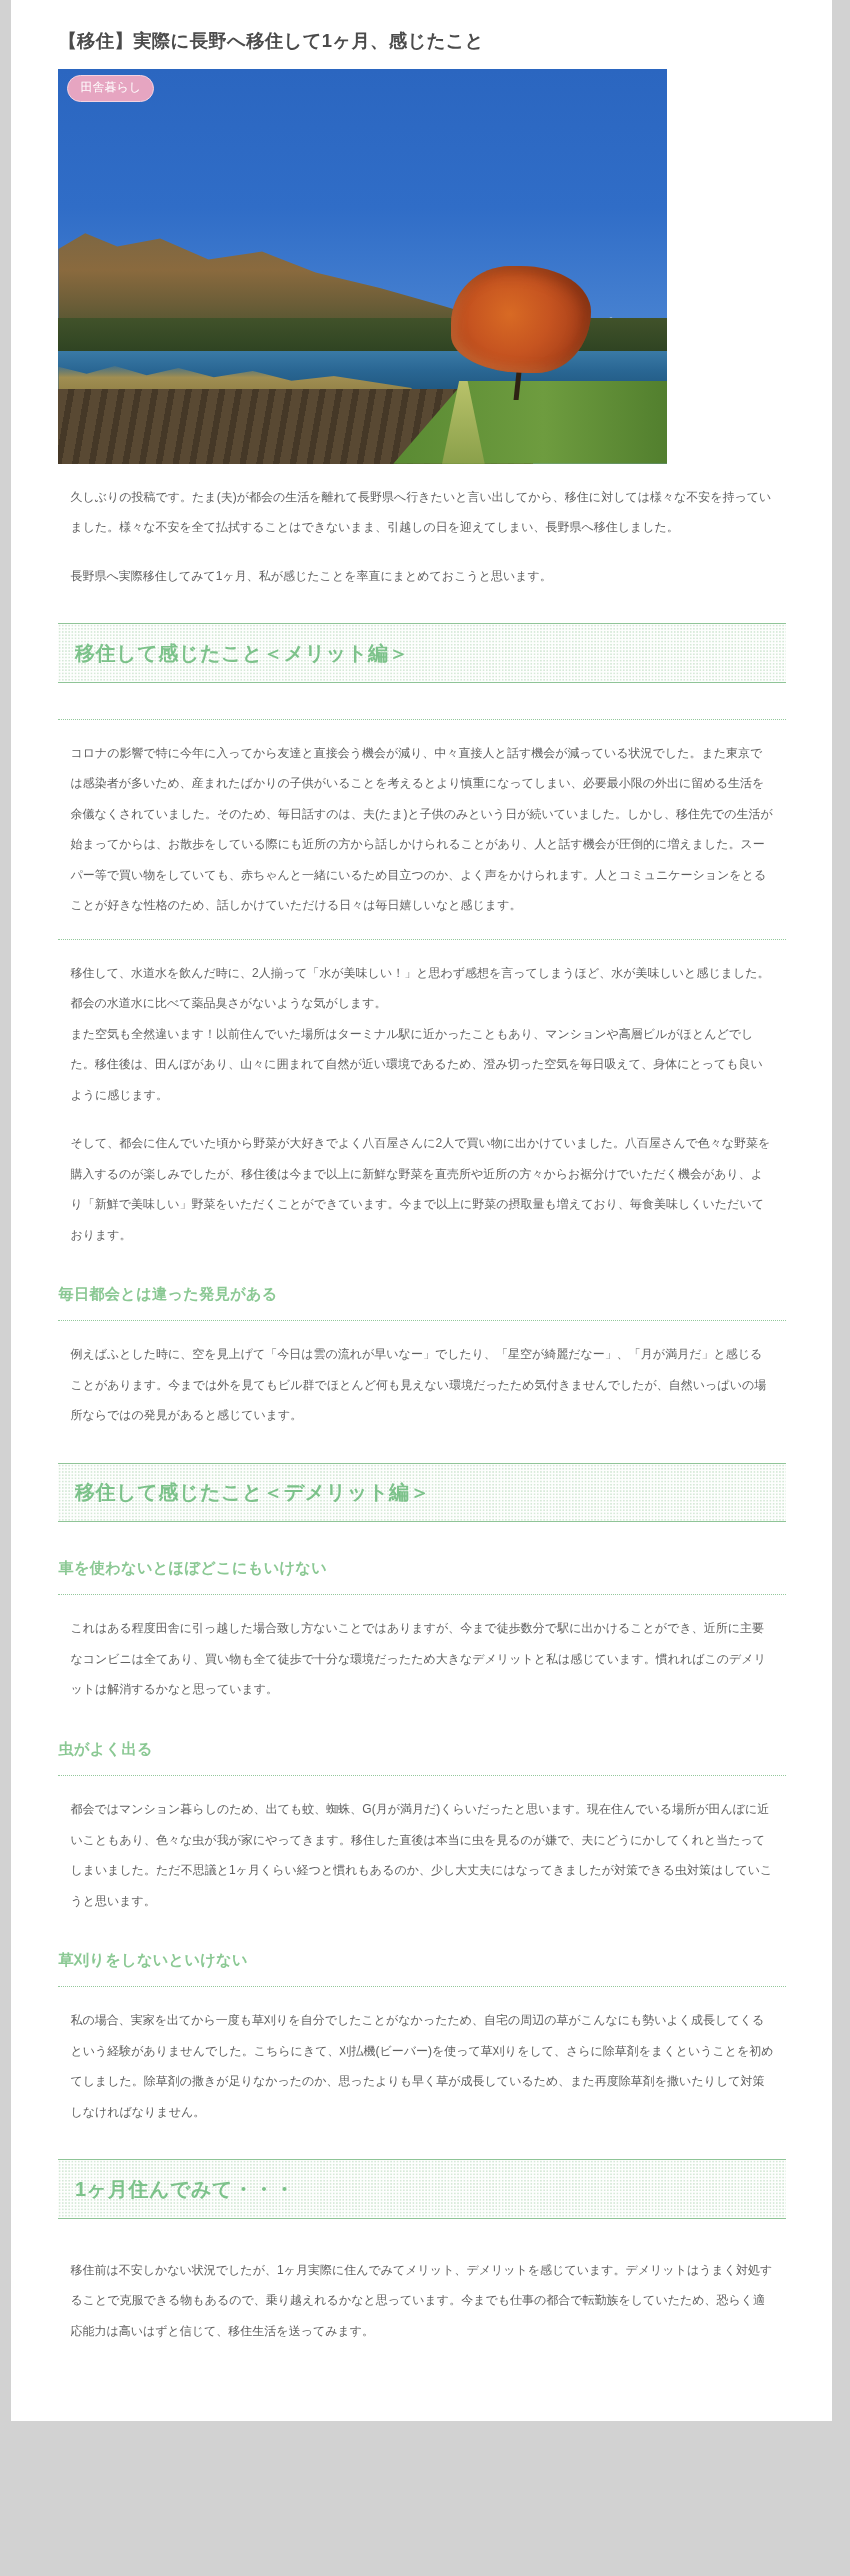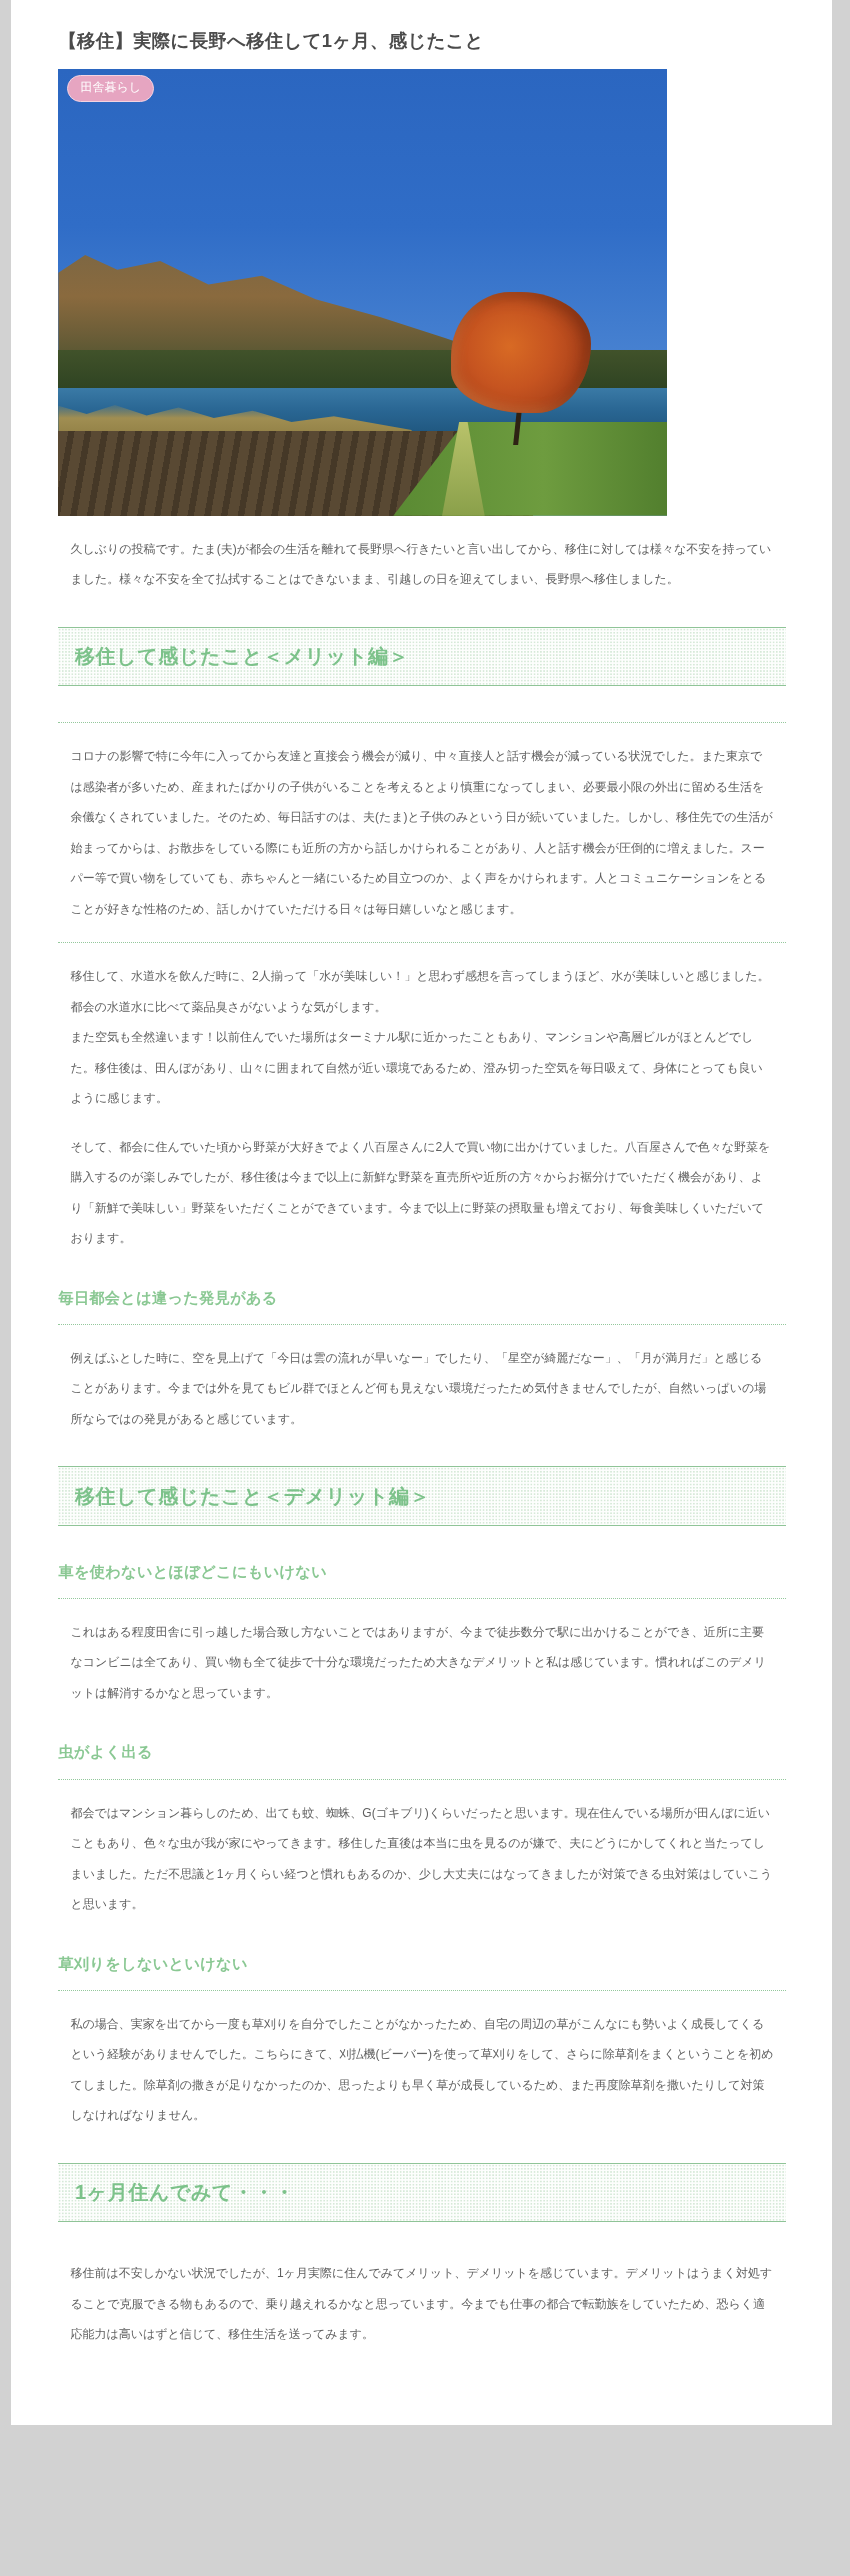--- a/index.html
+++ b/index.html
@@ -23,21 +23,21 @@
     line-height: 1.4;
     color: #4b4b4b;
     font-weight: bold;
     margin: 12.7px 0 15.2px 0;
     letter-spacing: 0.3px;
   }
   
   .photo {
     position: relative;
     width: 609px;
-    height: 447px;
+    height: 395px;
     overflow: hidden;
     background: #3a77cd;
   }
   .photo .layer { position: absolute; }
   .sky {
     inset: 0;
     background: linear-gradient(180deg, #2b66c0 0%, #306dc7 35%, #4a84d2 68%, #7ba9e0 100%);
   }
   .far-mountains {
     left: 58%; top: 59%; width: 42%; height: 13%;
@@ -154,20 +154,21 @@
       <div class="layer reeds"></div>
       <div class="layer field"></div>
       <div class="layer grass"></div>
       <div class="layer path"></div>
       <div class="layer tree-trunk"></div>
       <div class="layer tree-canopy"></div>
       <span class="badge">田舎暮らし</span>
     </div>
 
     <p class="body">久しぶりの投稿です。たま(夫)が都会の生活を離れて長野県へ行きたいと言い出してから、移住に対しては様々な不安を持っていました。様々な不安を全て払拭することはできないまま、引越しの日を迎えてしまい、長野県へ移住しました。</p>
+    <p class="body">長野県へ実際移住してみて1ヶ月、私が感じたことを率直にまとめておこうと思います。</p>
 
     <div class="section-box">
       <span class="label">移住して感じたこと＜メリット編＞</span>
     </div>
 
     <hr class="dotline">
     <p class="body">コロナの影響で特に今年に入ってから友達と直接会う機会が減り、中々直接人と話す機会が減っている状況でした。また東京では感染者が多いため、産まれたばかりの子供がいることを考えるとより慎重になってしまい、必要最小限の外出に留める生活を余儀なくされていました。そのため、毎日話すのは、夫(たま)と子供のみという日が続いていました。しかし、移住先での生活が始まってからは、お散歩をしている際にも近所の方から話しかけられることがあり、人と話す機会が圧倒的に増えました。スーパー等で買い物をしていても、赤ちゃんと一緒にいるため目立つのか、よく声をかけられます。人とコミュニケーションをとることが好きな性格のため、話しかけていただける日々は毎日嬉しいなと感じます。</p>
 
     <hr class="dotline">
     <p class="body" style="margin-bottom:0;">移住して、水道水を飲んだ時に、2人揃って「水が美味しい！」と思わず感想を言ってしまうほど、水が美味しいと感じました。都会の水道水に比べて薬品臭さがないような気がします。</p>
@@ -181,21 +182,21 @@
     <div class="section-box">
       <span class="label">移住して感じたこと＜デメリット編＞</span>
     </div>
 
     <h3 class="sub">車を使わないとほぼどこにもいけない</h3>
     <hr class="dotline">
     <p class="body">これはある程度田舎に引っ越した場合致し方ないことではありますが、今まで徒歩数分で駅に出かけることができ、近所に主要なコンビニは全てあり、買い物も全て徒歩で十分な環境だったため大きなデメリットと私は感じています。慣れればこのデメリットは解消するかなと思っています。</p>
 
     <h3 class="sub">虫がよく出る</h3>
     <hr class="dotline">
-    <p class="body">都会ではマンション暮らしのため、出ても蚊、蜘蛛、G(ゴキブリ)くらいだったと思います。現在住んでいる場所が田んぼに近いこともあり、色々な虫が我が家にやってきます。移住した直後は本当に虫を見るのが嫌で、夫にどうにかしてくれと当たってしまいました。ただ不思議と1ヶ月くらい経つと慣れもあるのか、少し大丈夫にはなってきましたが対策できる虫対策はしていこうと思います。</p>
+    <p class="body">都会ではマンション暮らしのため、出ても蚊、蜘蛛、G(月が満月だ)くらいだったと思います。現在住んでいる場所が田んぼに近いこともあり、色々な虫が我が家にやってきます。移住した直後は本当に虫を見るのが嫌で、夫にどうにかしてくれと当たってしまいました。ただ不思議と1ヶ月くらい経つと慣れもあるのか、少し大丈夫にはなってきましたが対策できる虫対策はしていこうと思います。</p>
 
     <h3 class="sub">草刈りをしないといけない</h3>
     <hr class="dotline">
     <p class="body">私の場合、実家を出てから一度も草刈りを自分でしたことがなかったため、自宅の周辺の草がこんなにも勢いよく成長してくるという経験がありませんでした。こちらにきて、刈払機(ビーバー)を使って草刈りをして、さらに除草剤をまくということを初めてしました。除草剤の撒きが足りなかったのか、思ったよりも早く草が成長しているため、また再度除草剤を撒いたりして対策しなければなりません。</p>
 
     <div class="section-box">
       <span class="label">1ヶ月住んでみて・・・</span>
     </div>
 
     <p class="body">移住前は不安しかない状況でしたが、1ヶ月実際に住んでみてメリット、デメリットを感じています。デメリットはうまく対処することで克服できる物もあるので、乗り越えれるかなと思っています。今までも仕事の都合で転勤族をしていたため、恐らく適応能力は高いはずと信じて、移住生活を送ってみます。</p>

